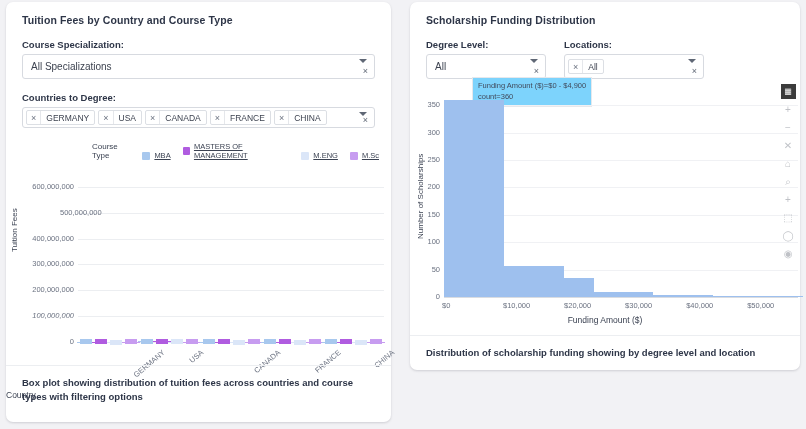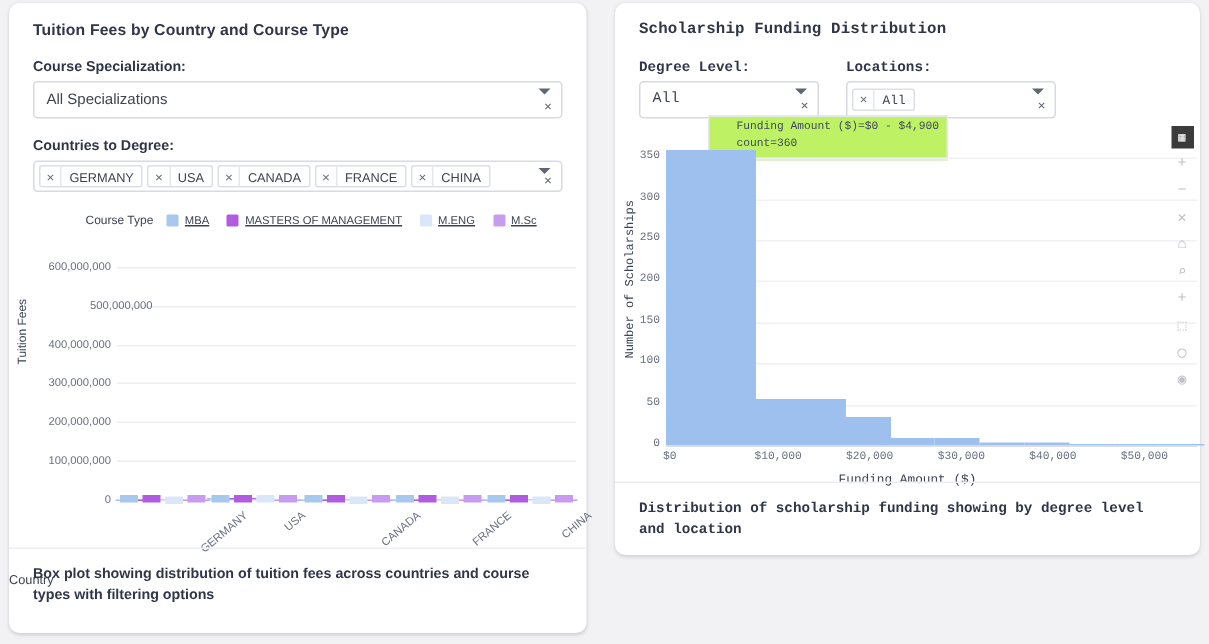--- a/index.html
+++ b/index.html
@@ -13,21 +13,21 @@
   .page { position: relative; width: 806px; height: 429px; display: flex; align-items: flex-start; }
 
   .card {
     background: #ffffff;
     border-radius: 7px;
     box-shadow: 0 1px 3px rgba(16,24,40,0.10), 0 1px 2px rgba(16,24,40,0.06);
     position: relative;
   }
   
   .card-left { width: 385px; height: 420px; margin: 2px 0 0 6px; padding: 0; }
-  .card-right { width: 390px; height: 368px; margin: 2px 0 0 19px; padding: 0; font-family: Liberation Mono, monospace; }
+  .card-right { width: 390px; height: 368px; margin: 2px 0 0 19px; padding: 0; }
 
   .panel-title {
     font-size: 10.5px; font-weight: bold; color: #2e3648;
     padding: 12px 0 0 16px; letter-spacing: .1px;
   }
   .ctrl-label {
     font-size: 9.5px; font-weight: bold; color: #2e3648;
     margin: 13px 0 4px 16px;
   }
   .ctrl-label.r { margin-left: 0; }
@@ -78,23 +78,23 @@
   }
   .tag .tx {
     padding: 0 4px; color: #6b7280; font-size: 9px;
     border-right: 1px solid #e5e7eb; height: 100%;
     display: flex; align-items: center;
   }
   .tag .tl { padding: 0 5px; }
 
   
   .legend {
-    display: flex; align-items: center;
+    display: flex; align-items: flex-end;
     font-size: 7.5px; color: #3b4252;
-    margin-top: 14px; padding-left: 51px;
+    margin-top: 14px; padding-left: 86px;
   }
   .legend .lt { font-size: 8px; color: #3b4252; margin-right: 9px; }
   .legend .li { display: flex; align-items: center; margin-right: 12px; text-decoration: underline; }
   .swatch { width: 8px; height: 8px; margin-right: 4px; border-radius: 1px; }
 
   
   .bp-wrap { position: relative; width: 385px; height: 245px; }
   .bp-ylabel {
     position: absolute; left: 4px; top: 92px;
     transform: rotate(-90deg); transform-origin: left top;
@@ -136,24 +136,24 @@
   }
   .hist-xtick { position: absolute; font-size: 7.5px; color: #6a7180; }
   .hist-xlabel {
     position: absolute; width: 100%; text-align: center;
     font-size: 8.5px; color: #3b4252;
   }
   .hgrid { position: absolute; height: 1px; background: #f0f1f4; }
 
   .tooltip {
     position: absolute;
-    background: #bef264;
+    background: #7dd3fc;
     border: 1px solid #e6e8ec;
     font-size: 7.5px; color: #414a5c; line-height: 1.5;
-    padding: 2px 5px 3px 18px;
+    padding: 2px 5px 3px 5px;
     white-space: nowrap;
   }
 
   
   .toolbar {
     position: absolute; right: 3px; top: 82px;
     width: 18px; display: flex; flex-direction: column; align-items: center;
   }
   .tbtn {
     width: 15px; height: 15px; margin-bottom: 3px;
@@ -226,21 +226,21 @@
           <span class="swatch" style="background: rgb(199, 156, 240);"></span>
           <span>M.Sc</span>
         </span>
       </div>
 
     <div class="bp-wrap" id="bp-wrap">
       <div class="bp-ylabel">Tuition Fees</div>
     <div class="gridline" style="left: 72px; width: 306px; top: 182px;"></div>
         <div class="bp-ytick" style="left: 12px; top: 177px;">0</div>
         <div class="gridline" style="left: 72px; width: 306px; top: 156.154px;"></div>
-        <div class="bp-ytick" style="left: 12px; top: 151.154px;">100,000,000</div>
+        <div class="bp-ytick" style="left: 12px; top: 151.154px; font-style: italic;">100,000,000</div>
         <div class="gridline" style="left: 72px; width: 306px; top: 130.308px;"></div>
         <div class="bp-ytick" style="left: 12px; top: 125.308px;">200,000,000</div>
         <div class="gridline" style="left: 72px; width: 306px; top: 104.462px;"></div>
         <div class="bp-ytick" style="left: 12px; top: 99.4615px;">300,000,000</div>
         <div class="gridline" style="left: 72px; width: 306px; top: 78.6154px;"></div>
         <div class="bp-ytick" style="left: 12px; top: 73.6154px;">400,000,000</div>
         <div class="gridline" style="left: 72px; width: 306px; top: 52.7692px;"></div>
         <div class="bp-ytick" style="left: 12px; top: 47.7692px; padding-left: 42px;">500,000,000</div>
         <div class="gridline" style="left: 72px; width: 306px; top: 26.9231px;"></div>
         <div class="bp-ytick" style="left: 12px; top: 21.9231px;">600,000,000</div>

